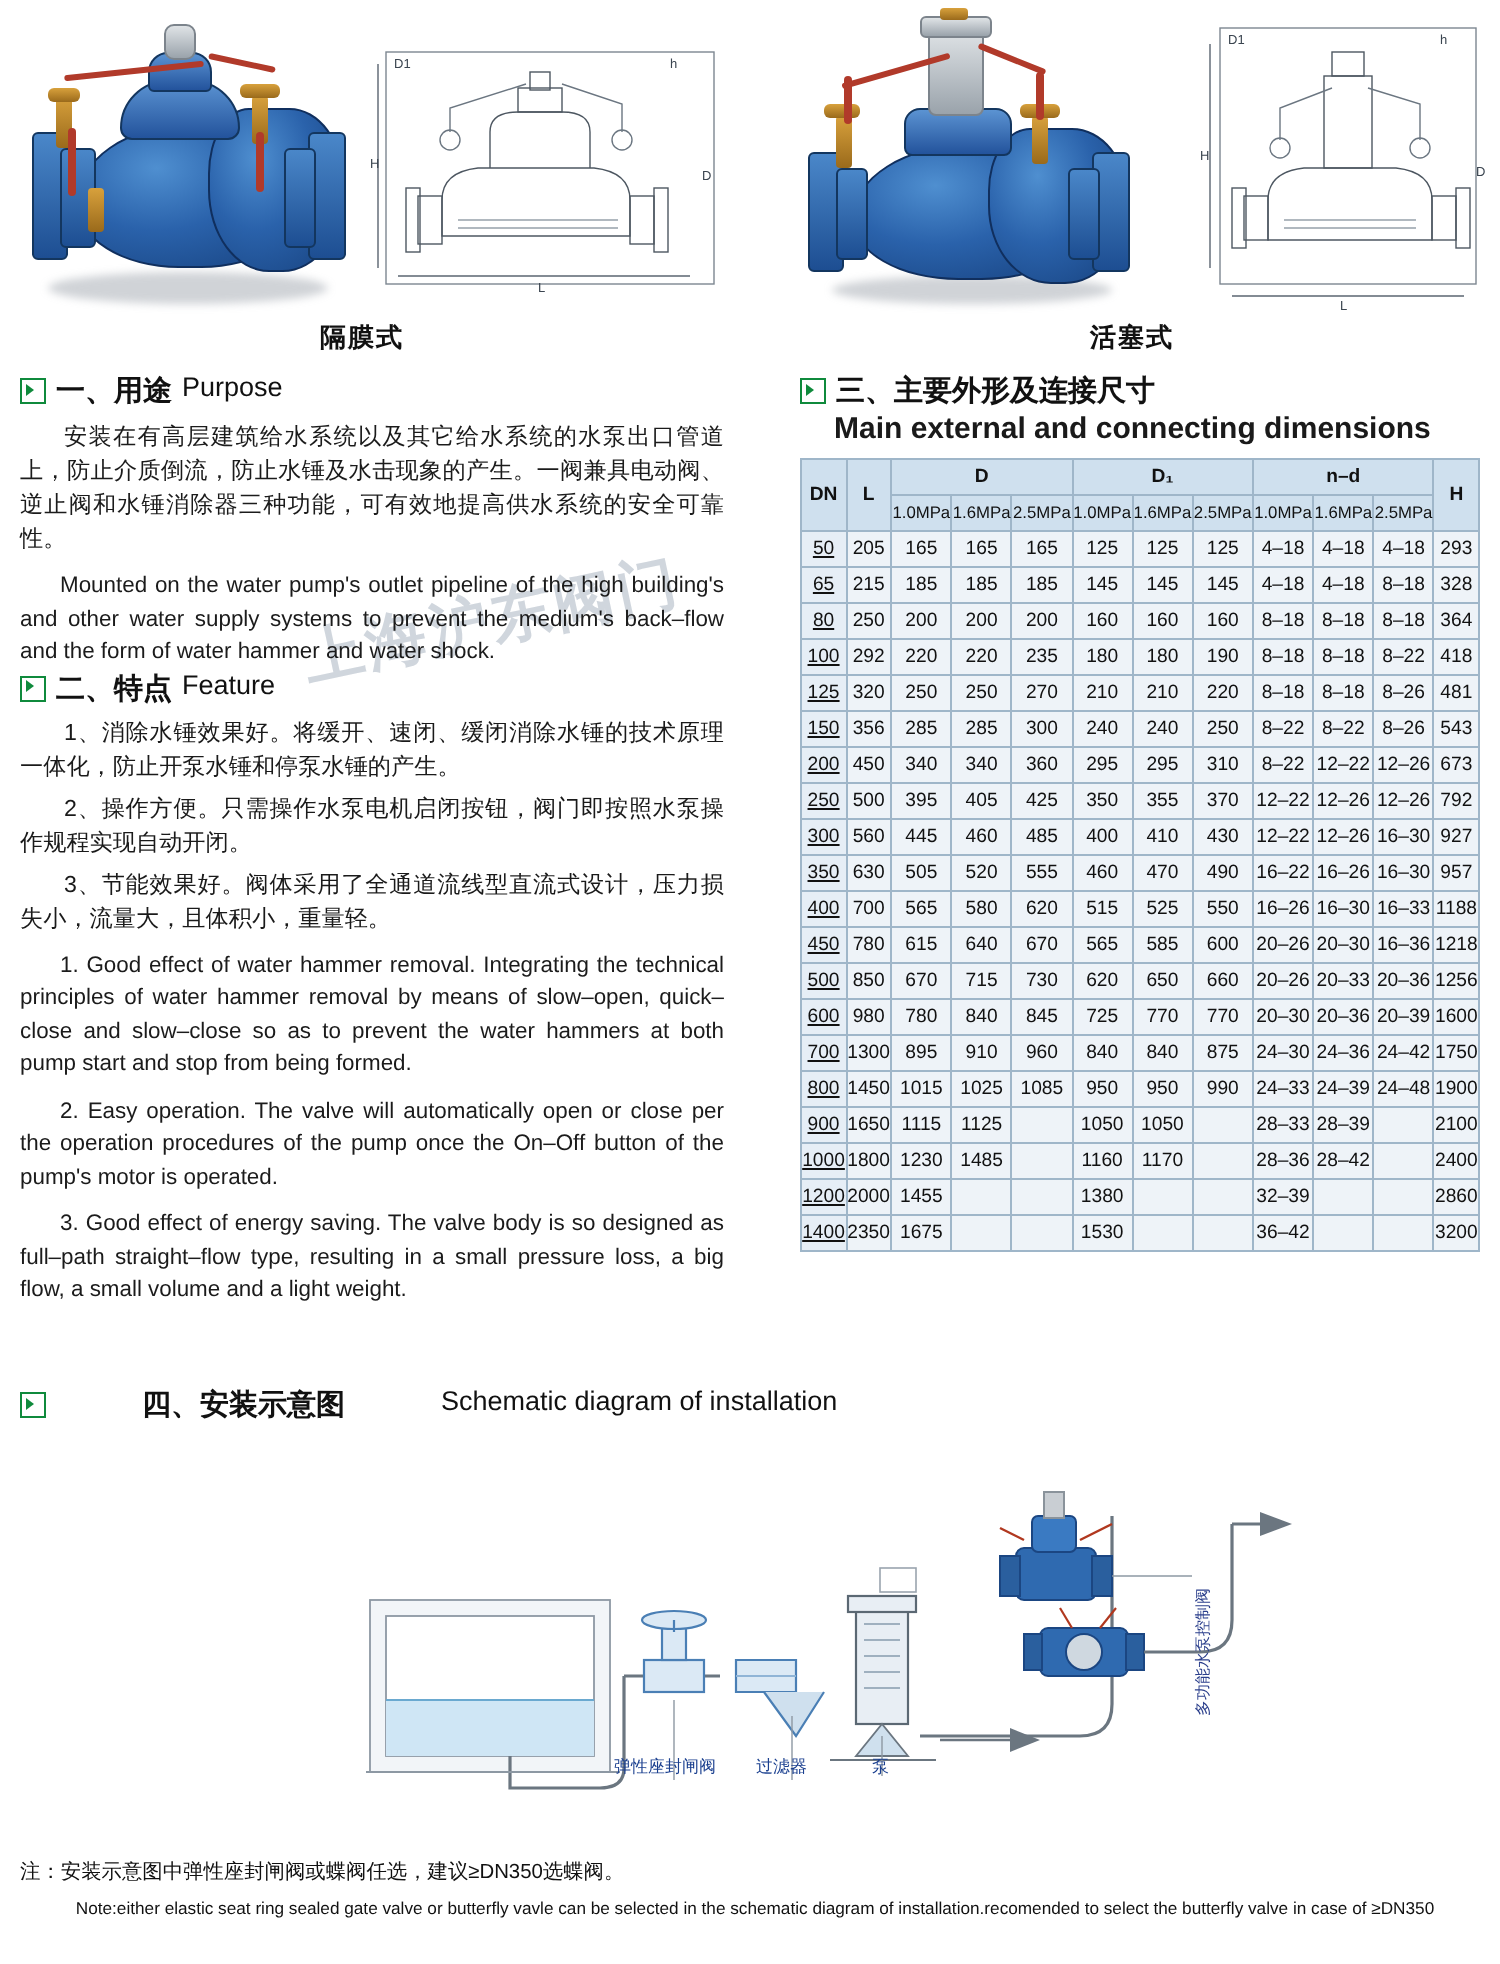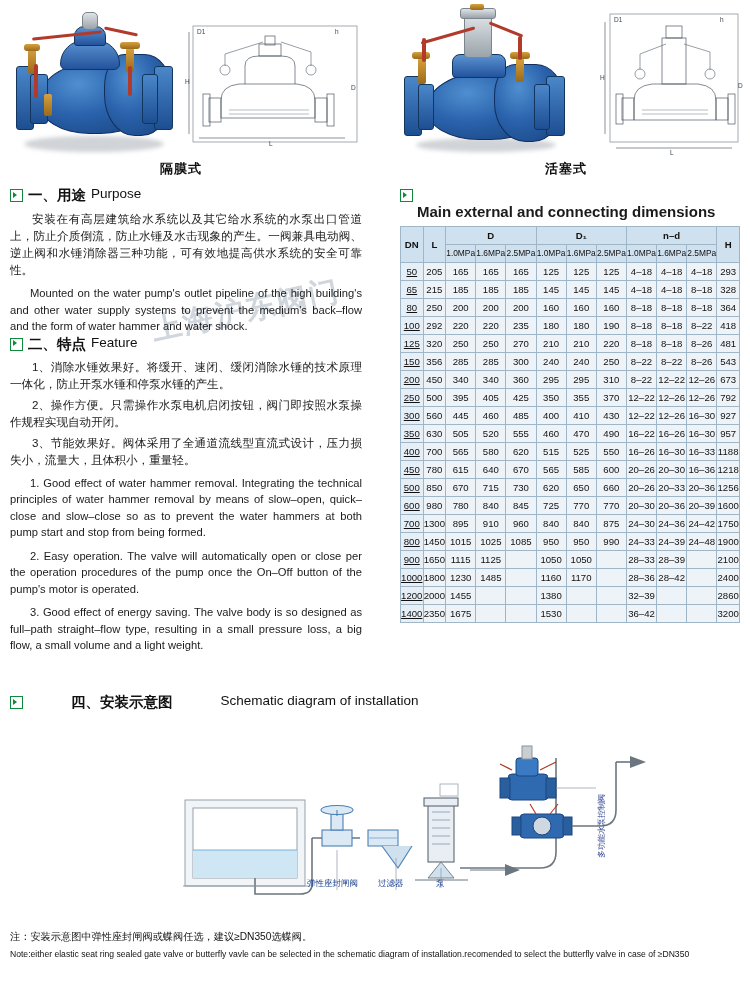--- a/index.html
+++ b/index.html
@@ -303,20 +303,21 @@
     <p class="list-cn">3、节能效果好。阀体采用了全通道流线型直流式设计，压力损失小，流量大，且体积小，重量轻。</p>
 
     <p class="para-en indent">1. Good effect of water hammer removal.  Integrating the technical principles of water hammer removal by means of slow–open, quick–close and slow–close so as to prevent the water hammers at both pump start and stop from being formed.</p>
     <p class="para-en indent">2. Easy operation.  The valve will automatically open or close per the operation procedures of the pump once the On–Off button of the pump's motor is operated.</p>
     <p class="para-en indent">3. Good effect of energy saving.  The valve body is so designed as full–path straight–flow type, resulting in a small pressure loss, a big flow, a small volume and a light weight.</p>
   </div>
 
   <div class="right-col">
     <div class="sec-head">
       <span class="sq"></span>
+      <span class="sec-title-cn">三、主要外形及连接尺寸</span>
     </div>
     <div class="dim-title-en">Main external and connecting dimensions</div>
 
     <table class="dims">
       <thead>
         <tr>
           <th rowspan="2">DN</th>
           <th rowspan="2">L</th>
           <th colspan="3">D</th>
           <th colspan="3">D₁</th>
@@ -717,15 +718,15 @@
 
       <text transform="translate(604,140) rotate(-90)" font-family="Liberation Sans, sans-serif" font-size="8" fill="#2b3f8c">多功能水泵控制阀</text>
     </svg>
 
     <div style="position:absolute;left:307px;top:160px;font-size:8.5px;color:#1a3f8f;">弹性座封闸阀</div>
     <div style="position:absolute;left:378px;top:160px;font-size:8.5px;color:#1a3f8f;">过滤器</div>
     <div style="position:absolute;left:436px;top:160px;font-size:8.5px;color:#1a3f8f;">泵</div>
   </div>
 
   <div class="note" style="top:929px;">注：安装示意图中弹性座封闸阀或蝶阀任选，建议≥DN350选蝶阀。</div>
-  <div class="note note-en" style="top:947px;width:735px;">Note:either elastic seat ring sealed gate valve or butterfly vavle can be selected in the schematic diagram of installation.recomended to select the butterfly valve in case of ≥DN350</div>
+  <div class="note note-en" style="top:947px;width:735px;text-align:center;">Note:either elastic seat ring sealed gate valve or butterfly vavle can be selected in the schematic diagram of installation.recomended to select the butterfly valve in case of ≥DN350</div>
 
 </div>
 
 </body></html>

